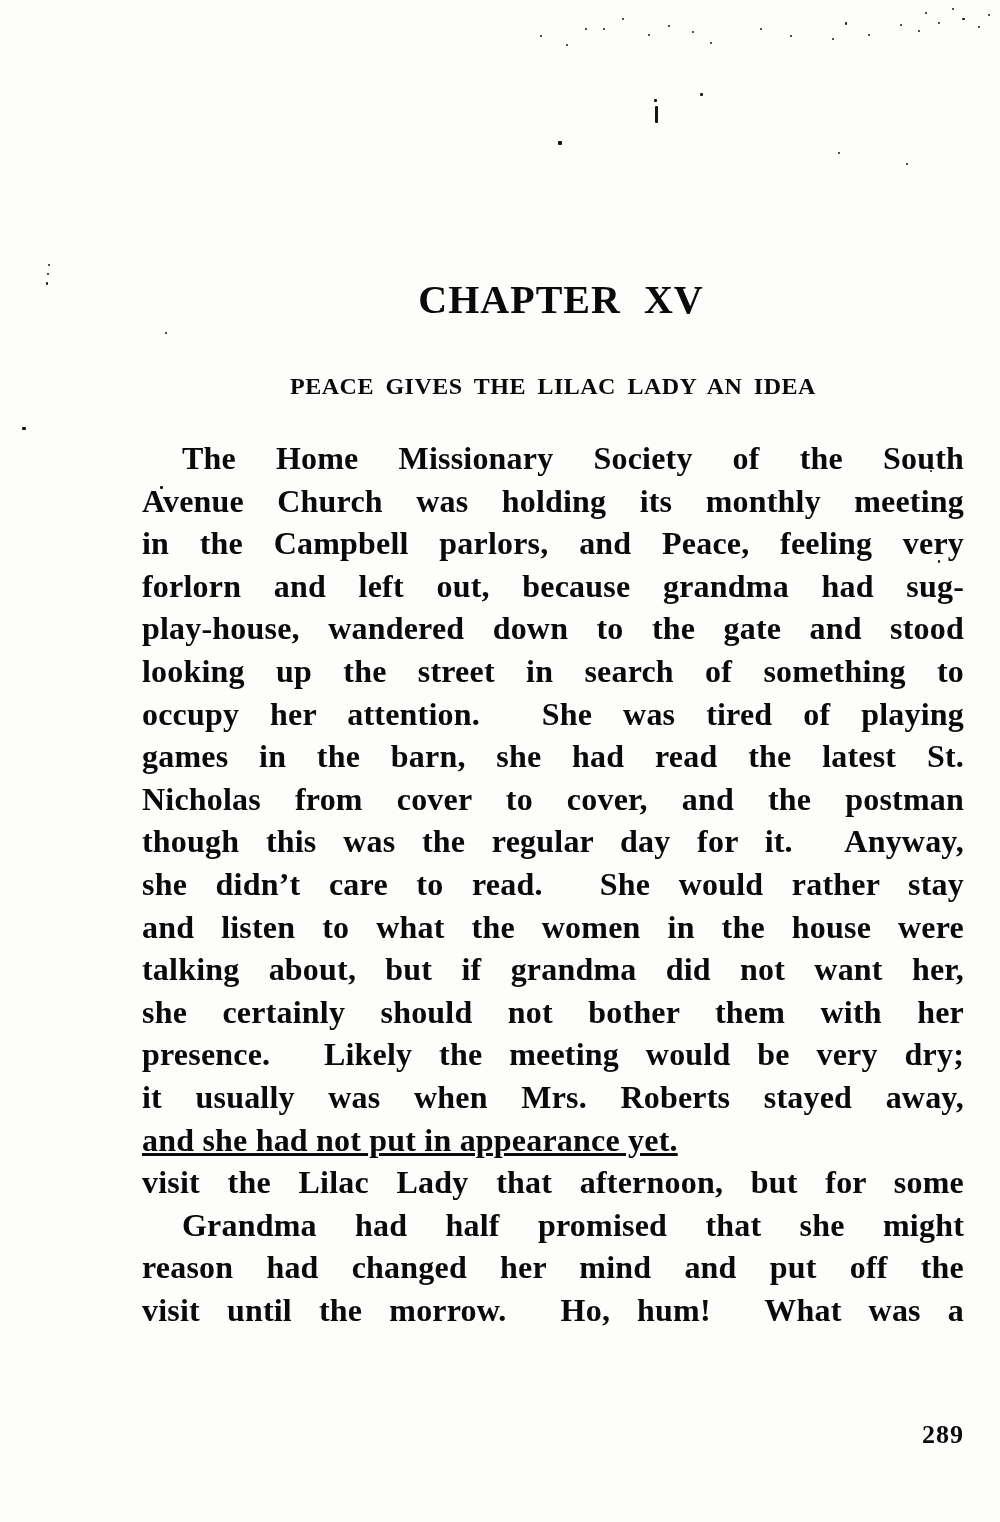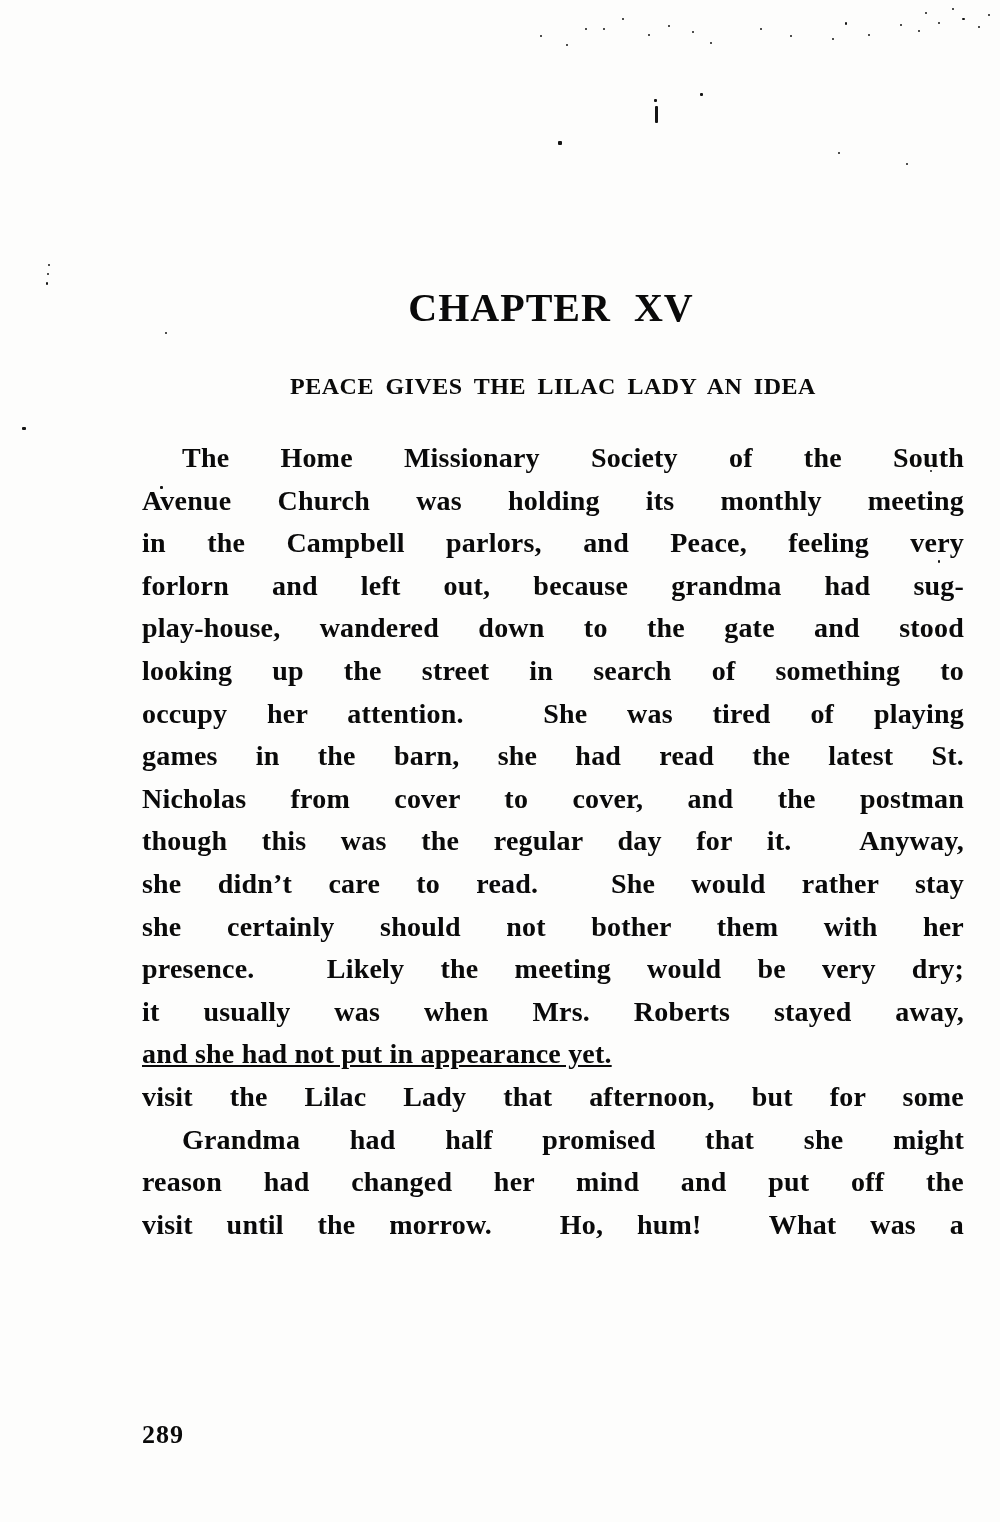--- a/index.html
+++ b/index.html
@@ -14,64 +14,63 @@
     height: 1522px;
     background: var(--paper);
     overflow: hidden;
     font-family: "Liberation Serif", "DejaVu Serif", serif;
     color: var(--ink);
     font-weight: bold;
   }
   .chapter-heading {
     position: absolute;
     top: 278px;
-    left: 140px;
+    left: 150px;
     width: 822px;
     text-align: center;
     font-size: 40px;
     line-height: 44px;
     letter-spacing: 1px;
     word-spacing: 12px;
-    margin-top: 8px;
   }
   .chapter-subtitle {
     position: absolute;
     top: 371px;
     left: 142px;
     width: 822px;
     text-align: center;
     font-size: 24px;
     line-height: 30px;
     letter-spacing: 0.5px;
     word-spacing: 5px;
   }
   .body-text {
     position: absolute;
     top: 437px;
     left: 142px;
     width: 822px;
-    font-size: 28px;
+    font-size: 32px;
     letter-spacing: 0.2px;
   }
   .line {
     line-height: 42.6px;
     text-align: justify;
     text-align-last: justify;
     -moz-text-align-last: justify;
     white-space: nowrap; 
     white-space: normal;
   }
   .line.indent { text-indent: 40px; }
   .line.endline { text-align-last: left; text-decoration: underline; -moz-text-align-last: left; }
   .page-number {
     position: absolute;
     top: 1420px;
     left: 142px;
     width: 822px;
-    text-align: left;
+    text-align: right;
     font-size: 26px;
     line-height: 30px;
     letter-spacing: 1px;
   }
   .speck {
     position: absolute;
     background: #151515;
     border-radius: 1px;
   }
 </style>
@@ -89,20 +88,22 @@
       <div class="line">Avenue Church was holding its monthly meeting</div>
       <div class="line">in the Campbell parlors, and Peace, feeling very</div>
       <div class="line">forlorn and left out, because grandma had sug-</div>
       <div class="line">play-house, wandered down to the gate and stood</div>
       <div class="line">looking up the street in search of something to</div>
       <div class="line">occupy her attention.&nbsp; She was tired of playing</div>
       <div class="line">games in the barn, she had read the latest St.</div>
       <div class="line">Nicholas from cover to cover, and the postman</div>
       <div class="line">though this was the regular day for it.&nbsp; Anyway,</div>
       <div class="line">she didn’t care to read.&nbsp; She would rather stay</div>
+      <div class="line">and listen to what the women in the house were</div>
+      <div class="line">talking about, but if grandma did not want her,</div>
       <div class="line">she certainly should not bother them with her</div>
       <div class="line">presence.&nbsp; Likely the meeting would be very dry;</div>
       <div class="line">it usually was when Mrs. Roberts stayed away,</div>
       <div class="line endline">and she had not put in appearance yet.</div>
       <div class="line">visit the Lilac Lady that afternoon, but for some</div>
       <div class="line indent">Grandma had half promised that she might</div>
       <div class="line">reason had changed her mind and put off the</div>
       <div class="line">visit until the morrow.&nbsp; Ho, hum!&nbsp; What was a</div>
     </div>
 

